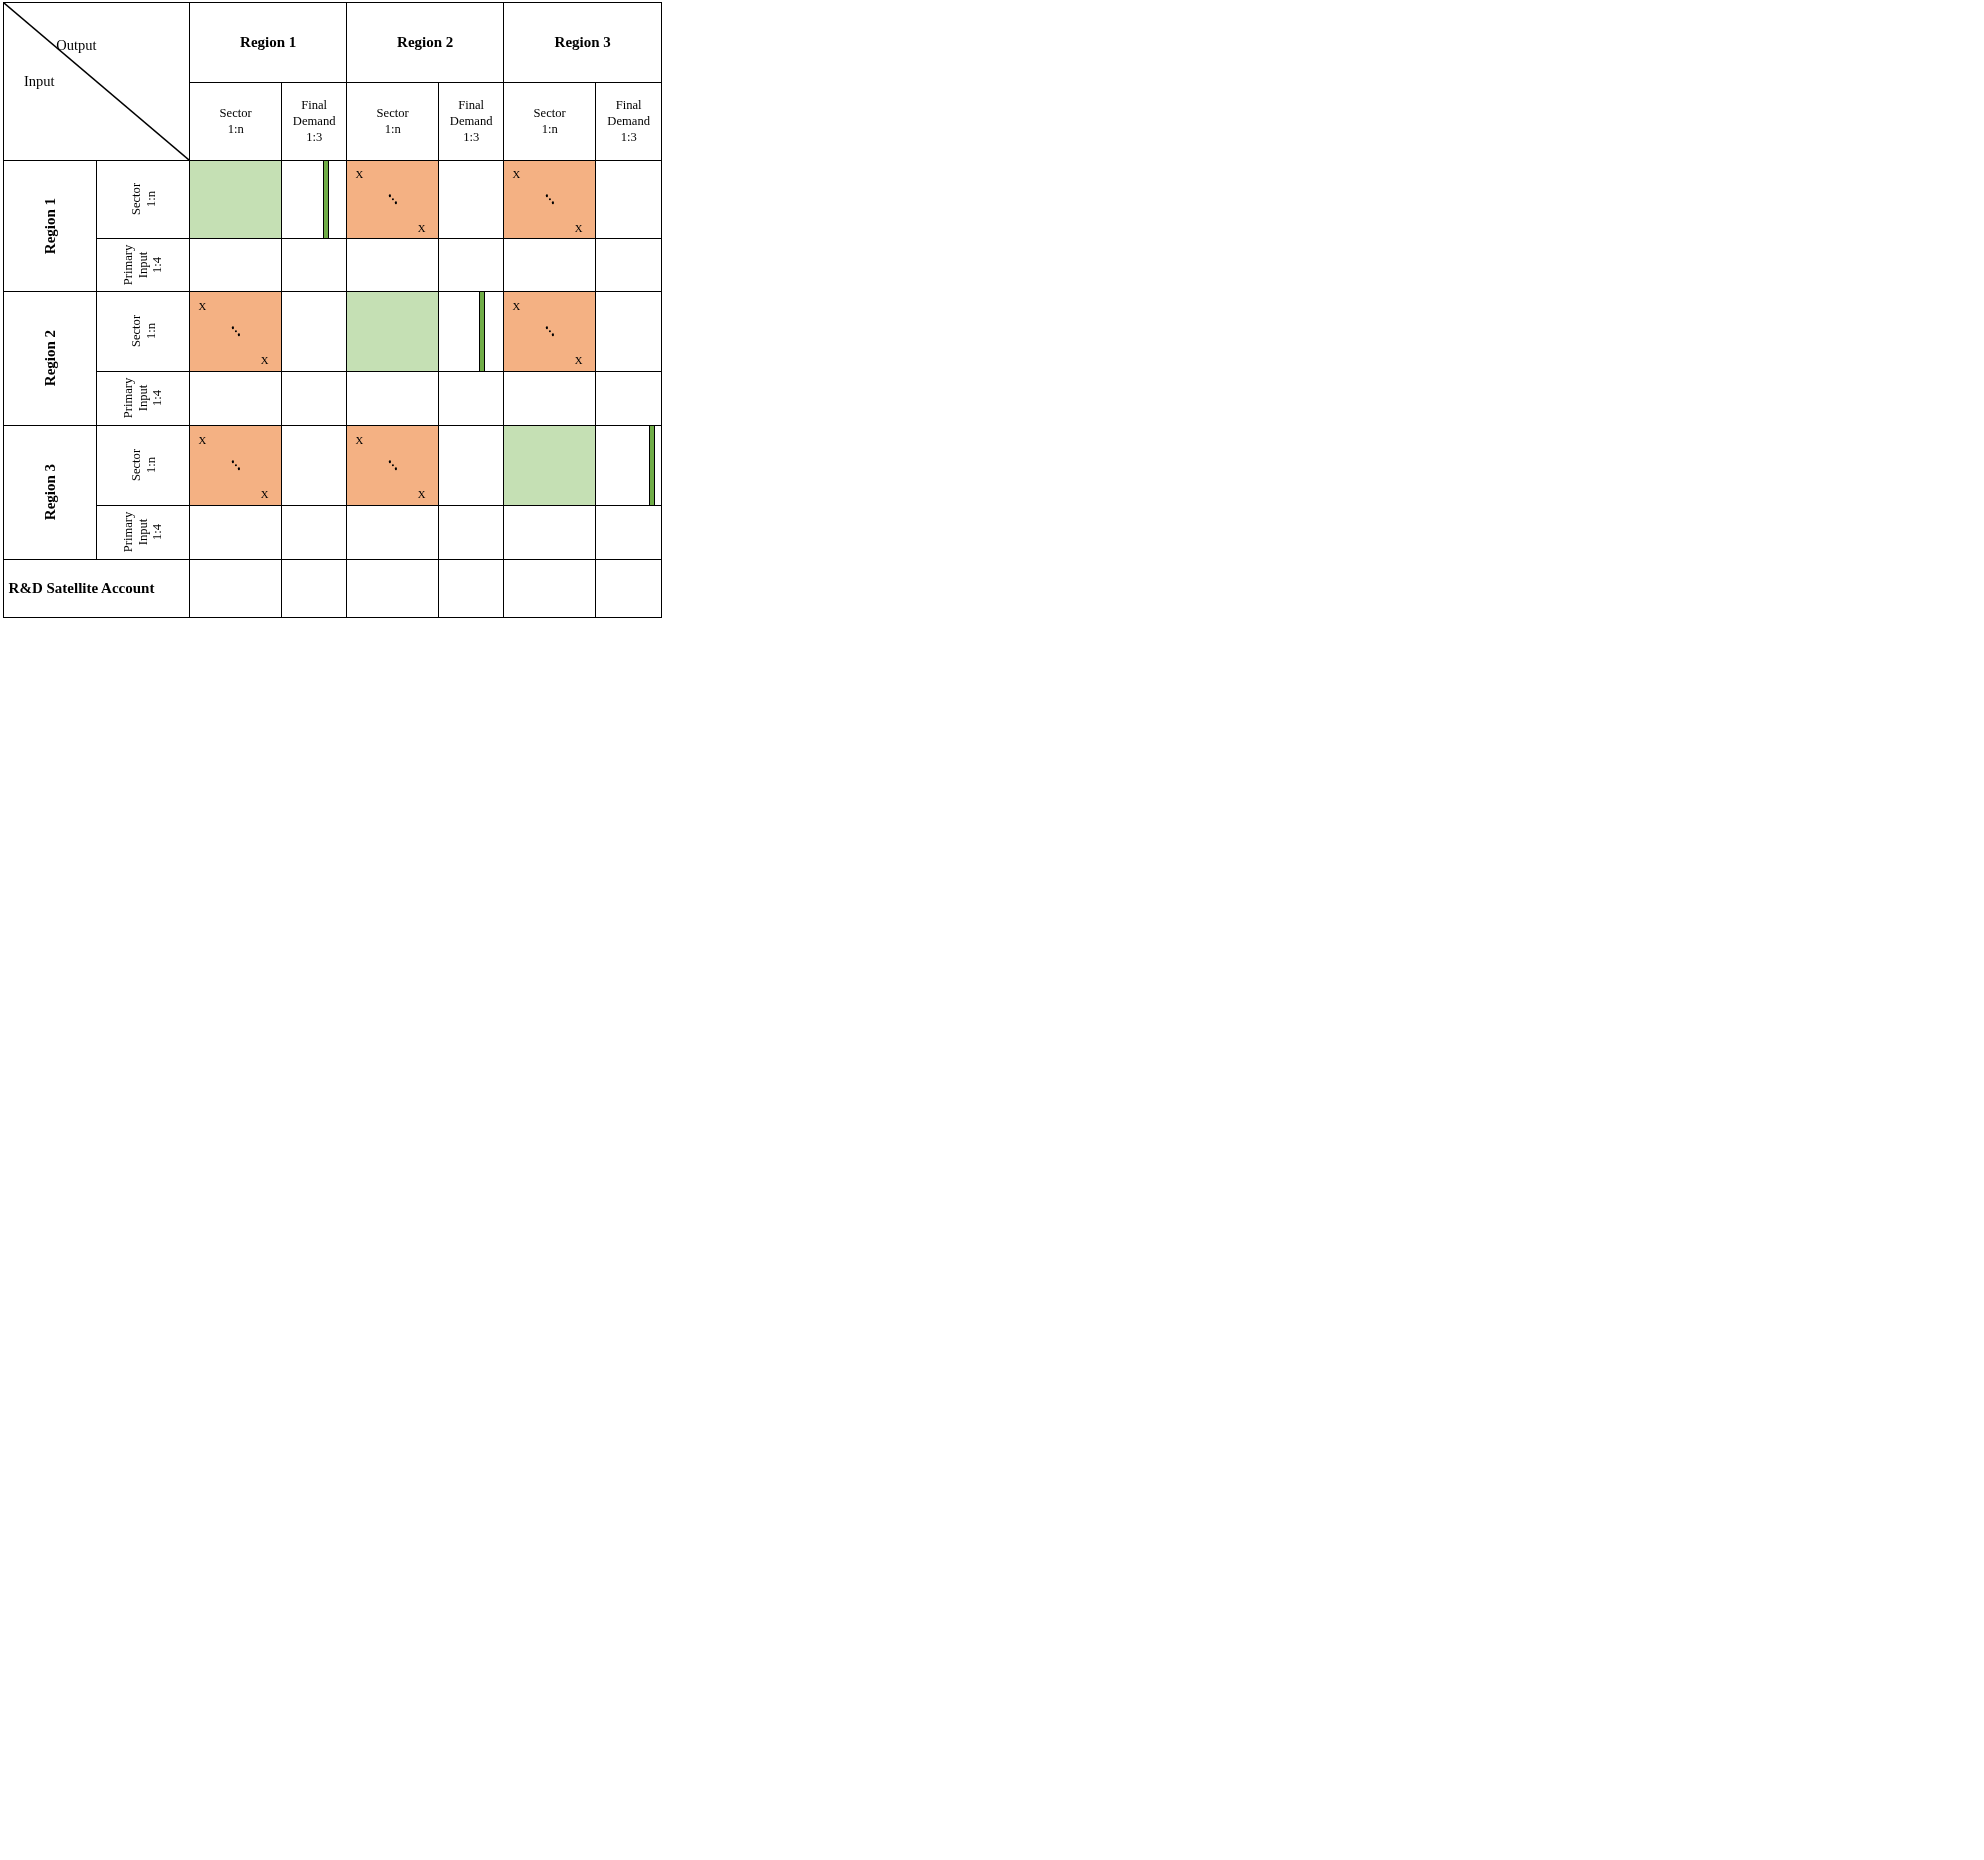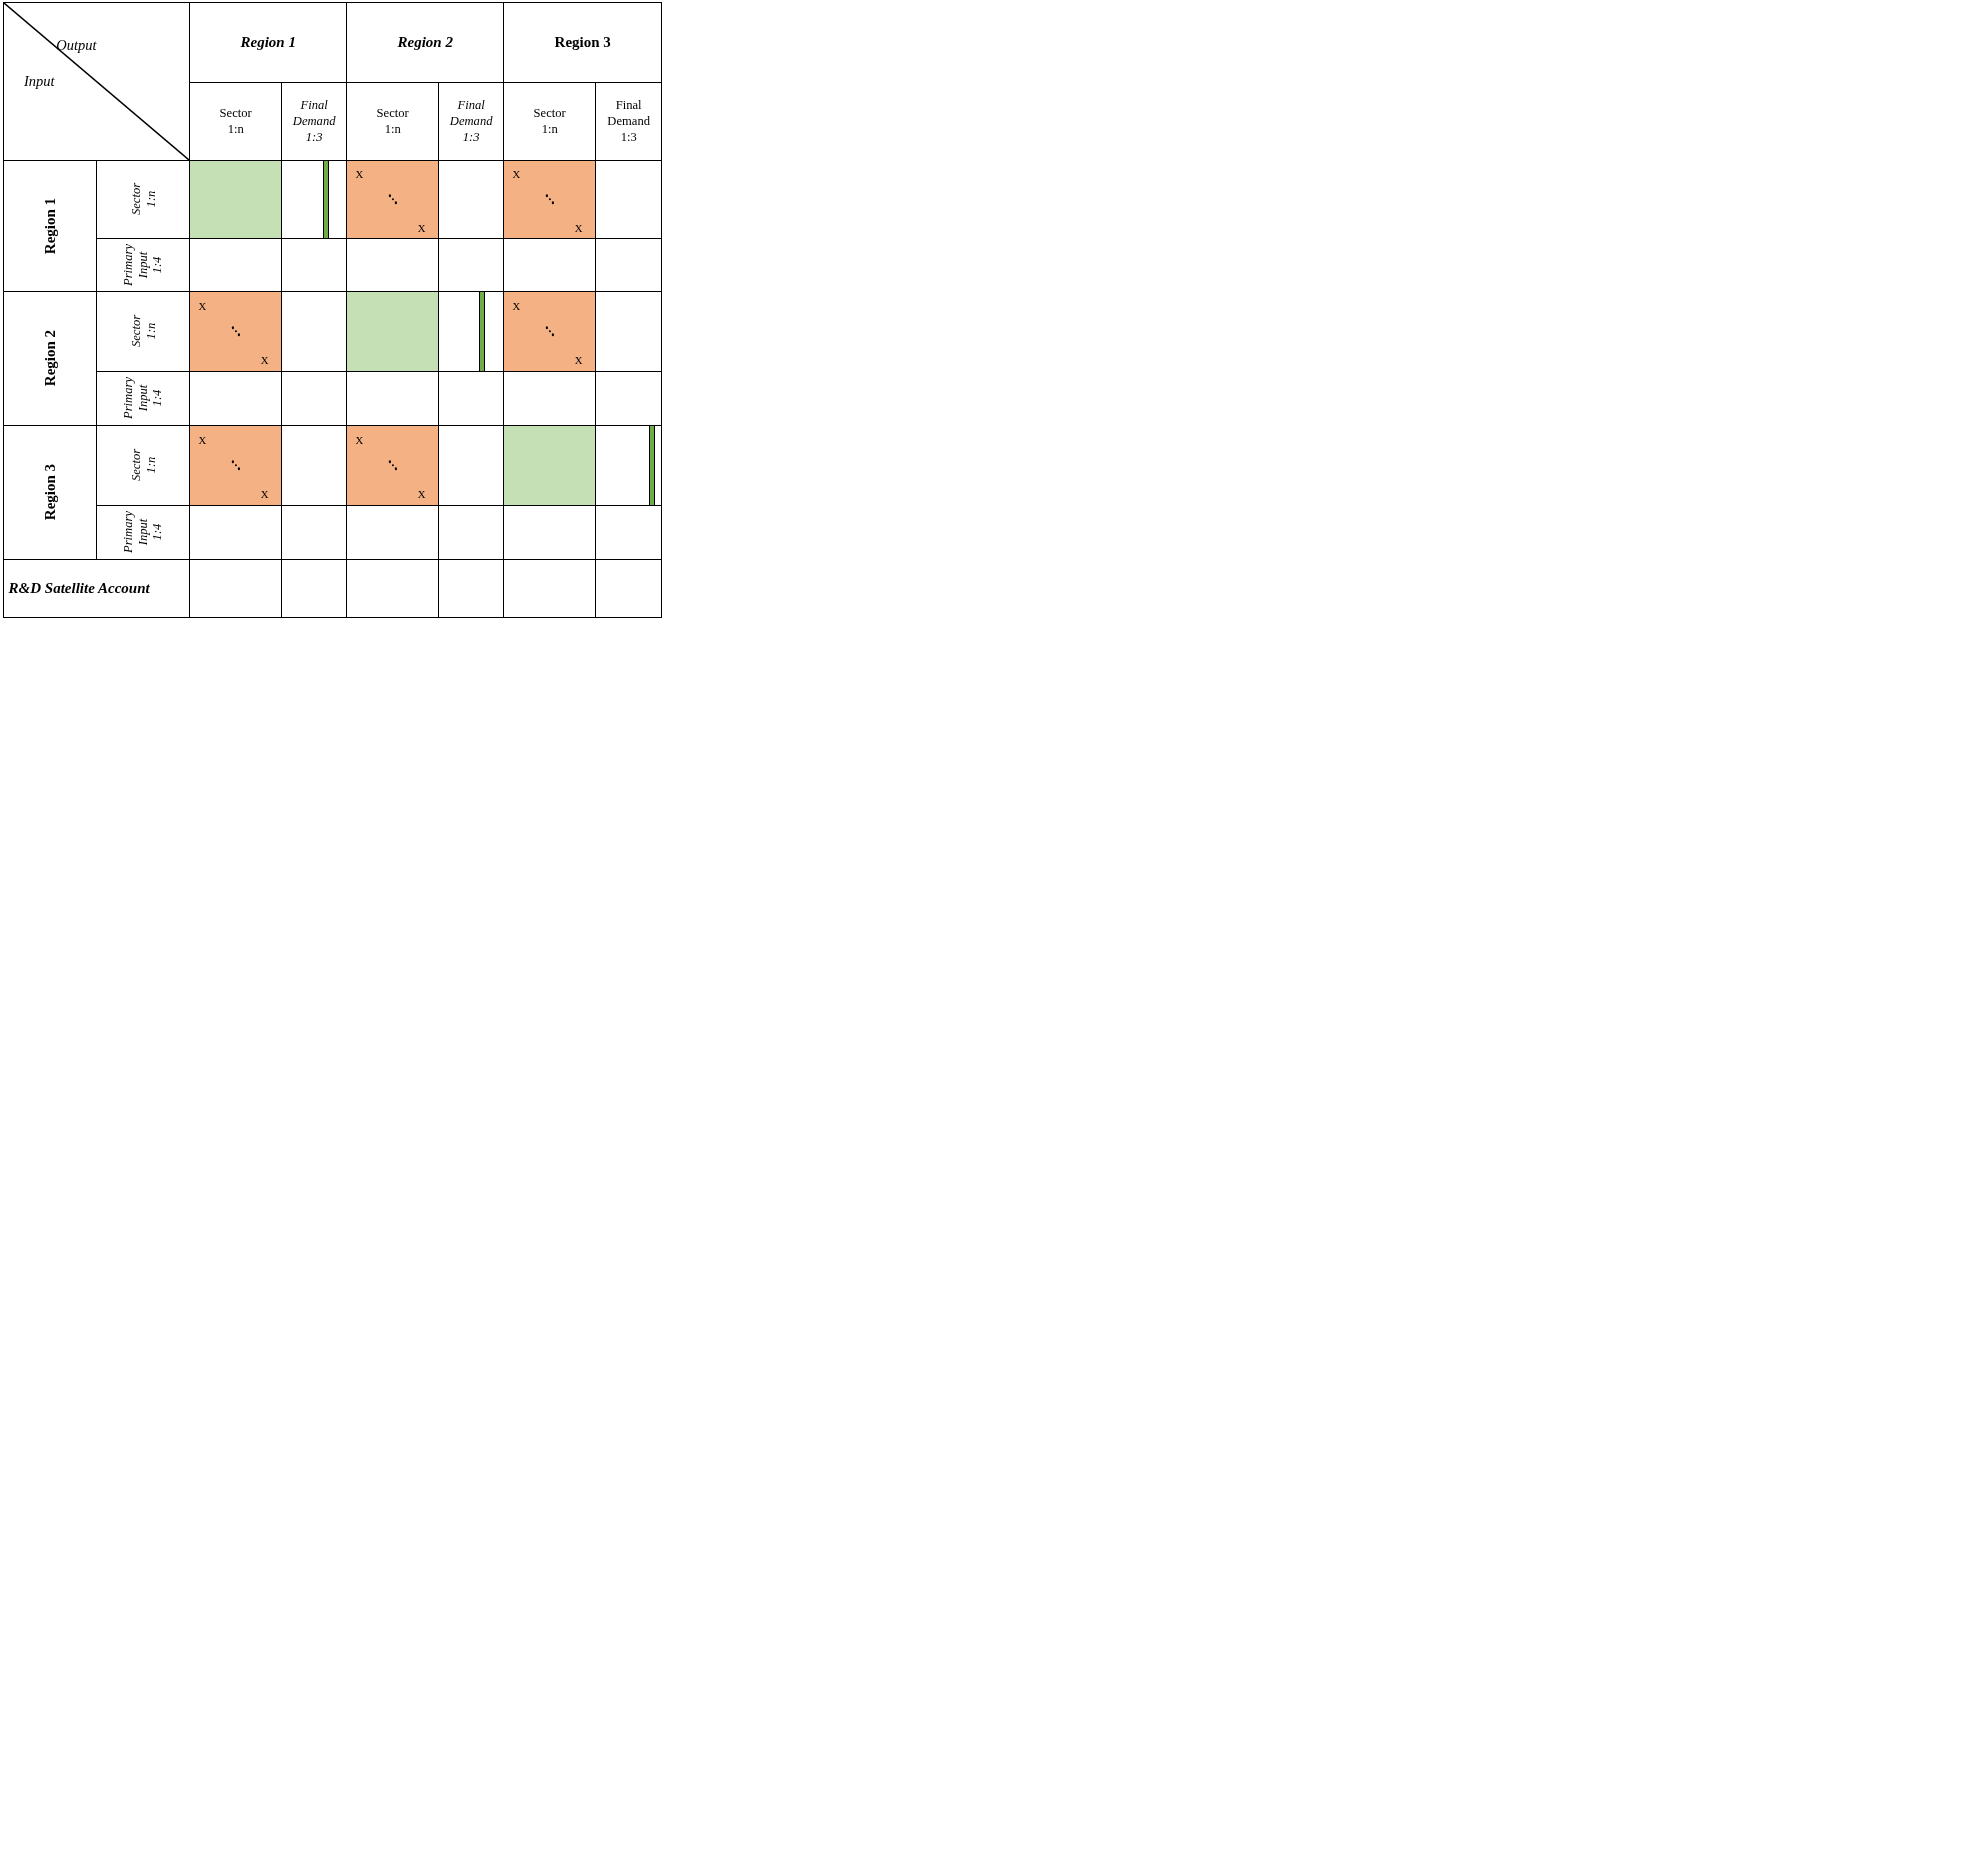--- a/index.html
+++ b/index.html
@@ -12,21 +12,21 @@
     border:1.9px solid #000;
     background:#fff;
   }
   .cell{
     position:relative;
     border-right:0.9px solid #000;
     border-bottom:0.9px solid #000;
     box-sizing:border-box;
     background:#fff;
   }
-  .brT{border-right-width:1.9px;font-style:italic;}
+  .brT{border-right-width:1.9px;}
   .bbT{border-bottom-width:1.9px;}
   .br0{border-right:none;}
   .bb0{border-bottom:none;}
   .green{background:var(--light-green,#C5E0B4);}
   .orange{background:var(--orange,#F4B183);}
   
   .corner svg{position:absolute;left:0;top:0;width:100%;height:100%;display:block;}
   .corner-label{position:absolute;transform:translate(-50%,-50%);font-size:14.5px;white-space:nowrap;}
   .out-pos{left:39%;top:27%;}
   .in-pos{left:19%;top:50%;}

